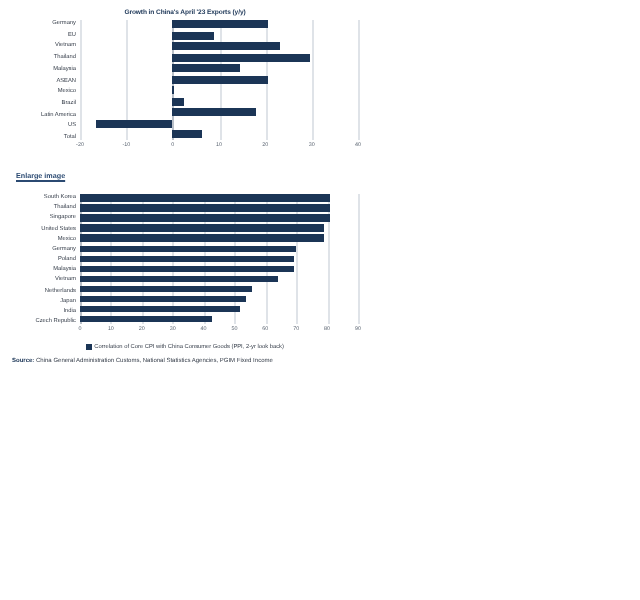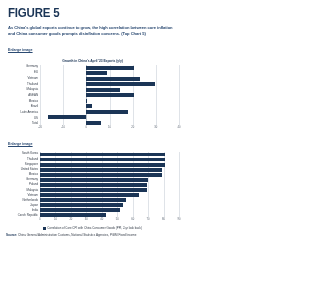--- a/index.html
+++ b/index.html
@@ -130,25 +130,20 @@
     line-height: 1.2;
   }
   .source b { color: #1b3556; }
 </style>
 </head>
 <body>
 
 <div class="page">
 
   
-  <div class="header">
-    <div class="fig-title">FIGURE 5</div>
-    <div class="fig-sub">As China's global exports continue to grow, the high correlation between core inflation and China consumer goods prompts disinflation concerns. (Top Chart 5)</div>
-    <a class="enlarge" href="#">Enlarge image</a>
-  </div>
 
   
   <div class="chart-wrap" style="margin-top:4px;">
     <div class="chart-title">Growth in China's April '23 Exports (y/y)</div>
     <div class="plot" style="height: 60px;">
       <div class="cats" id="c1cats" style="height: 60px;">
           <div class="cat">Germany</div>
           <div class="cat">EU</div>
           <div class="cat">Vietnam</div>
           <div class="cat">Thailand</div>

